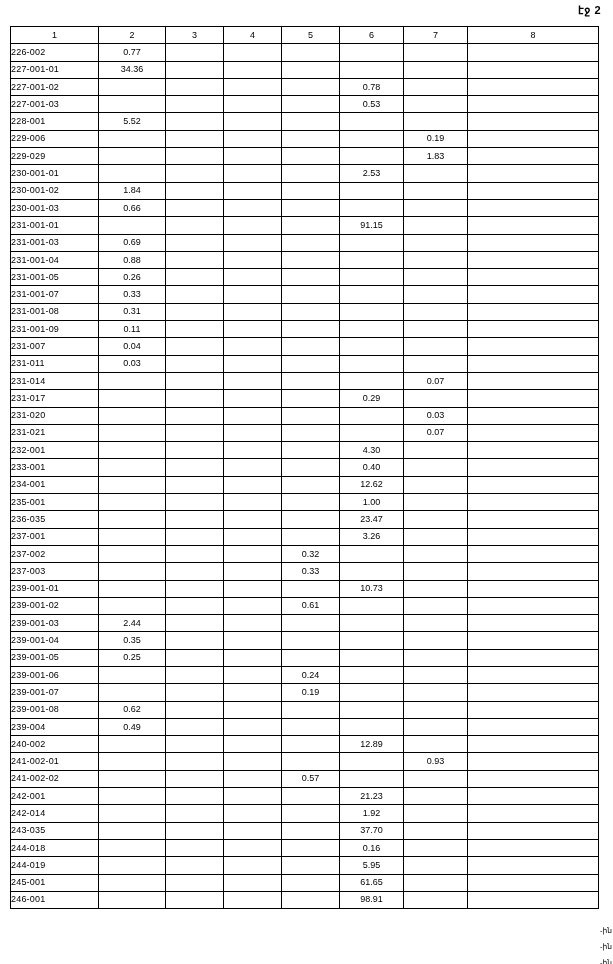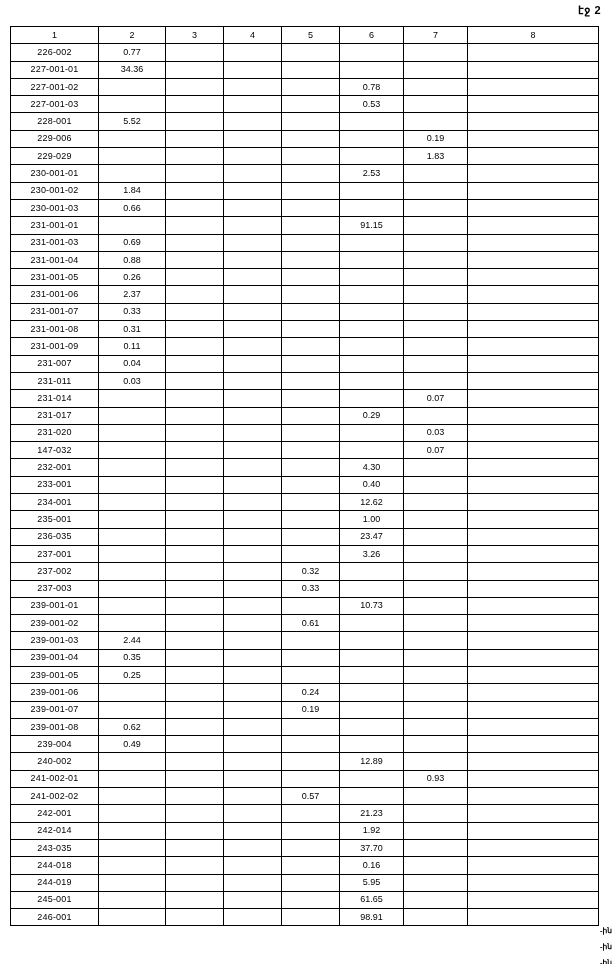--- a/index.html
+++ b/index.html
@@ -59,40 +59,39 @@
   col.c7 { width: 64px; }
   col.c8 { width: 131px; }
 
   .hdr td {
     text-align: center;
     font-size: 9.5px;
     font-weight: normal;
     height: 15px;
   }
   td.code {
-    text-align: center;
+    text-align: left;
     font-size: 9.5px;
     letter-spacing: 0.2px;
   }
   td.num {
     text-align: center;
     font-size: 9.5px;
   }
   td.desc {
     text-align: left;
     padding-left: 3px;
     font-size: 9px;
   }
   .sidenote {
     position: absolute;
     left: 600px;
     font-size: 7.5px;
     line-height: 16.3px;
     white-space: nowrap;
-    font-weight: bold;
   }
 </style>
 </head>
 <body>
 
 <div class="page">
 
   <div class="page-header">էջ 2</div>
 
   <div class="table-wrap">
@@ -252,30 +251,20 @@
             <td class="code">231-001-05</td>
             <td class="num">0.26</td>
             <td class="num"></td>
             <td class="num"></td>
             <td class="num"></td>
             <td class="num"></td>
             <td class="num"></td>
             <td class="desc"></td>
           </tr>
           <tr>
-            <td class="code">231-001-06</td>
-            <td class="num">2.37</td>
-            <td class="num"></td>
-            <td class="num"></td>
-            <td class="num"></td>
-            <td class="num"></td>
-            <td class="num"></td>
-            <td class="desc"></td>
-          </tr>
-          <tr>
             <td class="code">231-001-07</td>
             <td class="num">0.33</td>
             <td class="num"></td>
             <td class="num"></td>
             <td class="num"></td>
             <td class="num"></td>
             <td class="num"></td>
             <td class="desc"></td>
           </tr>
           <tr>
@@ -342,21 +331,21 @@
             <td class="code">231-020</td>
             <td class="num"></td>
             <td class="num"></td>
             <td class="num"></td>
             <td class="num"></td>
             <td class="num"></td>
             <td class="num">0.03</td>
             <td class="desc"></td>
           </tr>
           <tr>
-            <td class="code">147-032</td>
+            <td class="code">231-021</td>
             <td class="num"></td>
             <td class="num"></td>
             <td class="num"></td>
             <td class="num"></td>
             <td class="num"></td>
             <td class="num">0.07</td>
             <td class="desc"></td>
           </tr>
           <tr>
             <td class="code">232-001</td>

